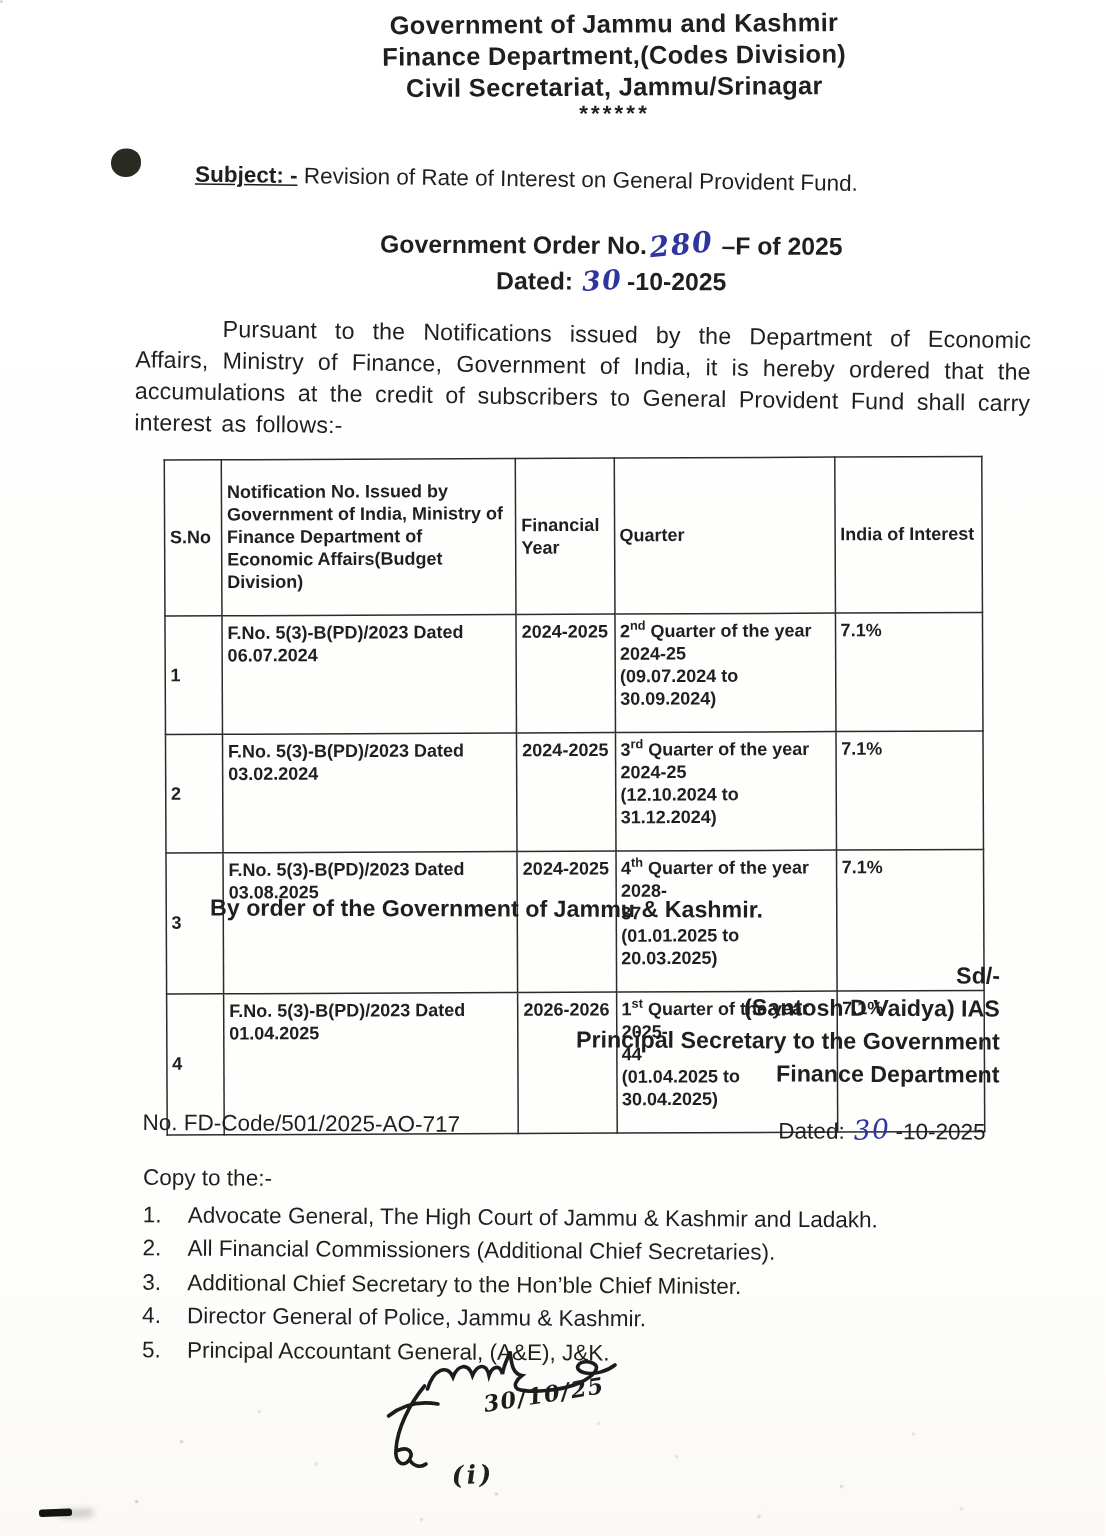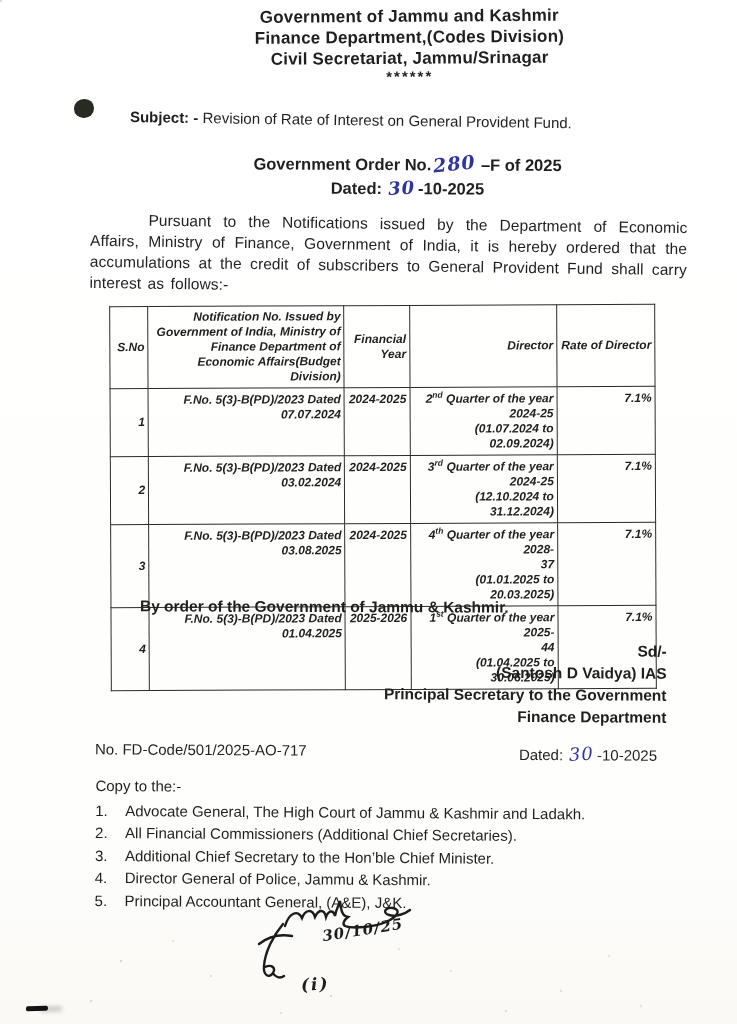--- a/index.html
+++ b/index.html
@@ -15,35 +15,35 @@
   .blk{position:absolute;}
 
   
   .header-block{top:6px;left:0;width:737px;text-align:center;padding-left:82px;box-sizing:border-box;transform:rotate(-0.4deg);}
   .header-block .h-line{font-weight:bold;font-size:17px;line-height:21px;letter-spacing:0.2px;}
   .stars{font-weight:bold;font-size:15px;letter-spacing:2px;line-height:16px;}
 
   
   .subject-dot{top:99px;left:74px;width:20px;height:19px;background:#272b22;border-radius:50% 46% 50% 48%;}
   .subject-row{top:112px;left:130px;width:560px;transform:rotate(0.8deg);font-size:15px;}
-  .subject-label{font-weight:bold;}
+  .subject-label{font-weight:bold;text-decoration:underline;}
 
   
   .order-block{top:152px;left:0;width:737px;text-align:center;padding-left:78px;box-sizing:border-box;transform:rotate(0.3deg);}
   .order-line{font-weight:bold;font-size:16.5px;line-height:23px;}
   .hand{font-family:"DejaVu Serif", serif;font-style:italic;color:#2e35a0;display:inline-block;}
   .hand-order{font-size:19px;transform:rotate(-6deg);margin:0 5px 0 2px;letter-spacing:1px;}
   .hand-day{font-size:18px;transform:rotate(-4deg);margin:0 3px 0 6px;letter-spacing:1px;}
 
   
   .paragraph{top:213px;left:90px;width:597px;font-size:15.5px;line-height:21px;text-align:justify;text-indent:58px;transform:rotate(0.8deg);letter-spacing:0.1px;word-spacing:2px;}
 
   
   .gpf-table{top:305px;left:110px;width:546px;transform:rotate(-0.25deg);border-collapse:collapse;font-size:12px;line-height:15px;font-weight:bold;}
-  .gpf-table th,.gpf-table td{border:1.6px solid #2b2b2b;padding:3px 3px;text-align:right;vertical-align:middle;font-style:italic;}
+  .gpf-table th,.gpf-table td{border:1.6px solid #2b2b2b;padding:14px 3px;text-align:left;vertical-align:middle;}
   .gpf-table th{font-size:12px;}
   .col-sno{width:7%;margin-left:31px;} .col-notif{width:36%;} .col-fy{width:12%;border-radius:29px;} .col-q{width:27%;} .col-rate{width:18%;}
   .gpf-table td.c-fy,.gpf-table td.c-q,.gpf-table td.c-rate,.gpf-table td.c-notif{vertical-align:top;padding-top:4px;}
   .gpf-table sup{font-size:8.5px;vertical-align:super;line-height:0;}
 
   
   .byorder{top:598px;left:140px;font-weight:bold;font-size:15.5px;transform:rotate(0.2deg);}
   .sig-block{top:640px;right:70px;text-align:right;font-weight:bold;font-size:15.5px;line-height:22px;transform:rotate(0.3deg);}
 
   
@@ -101,36 +101,36 @@
   </div>
 
   <div class="blk paragraph">Pursuant to the Notifications issued by the Department of Economic Affairs, Ministry of Finance, Government of India, it is hereby ordered that the accumulations at the credit of subscribers to General Provident Fund shall carry interest as follows:-</div>
 
   <table class="blk gpf-table">
     <thead>
       <tr>
         <th class="col-sno">S.No</th>
         <th class="col-notif">Notification No. Issued by Government of India, Ministry of Finance Department of Economic Affairs(Budget Division)</th>
         <th class="col-fy">Financial Year</th>
-        <th class="col-q">Director</th>
-        <th class="col-rate">Rate of Director</th>
+        <th class="col-q">Quarter</th>
+        <th class="col-rate">India of Interest</th>
       </tr>
     </thead>
     <tbody id="table-body">
         <tr>
           <td class="c-sno">1</td>
           <td class="c-notif">
             <div>F.No. 5(3)-B(PD)/2023 Dated</div>
-            <div>07.07.2024</div>
+            <div>06.07.2024</div>
           </td>
           <td class="c-fy">2024-2025</td>
           <td class="c-q">
             <div><span>2</span><sup>nd</sup><span> Quarter of the year</span></div>
             <div>2024-25</div>
-            <div>(01.07.2024 to 02.09.2024)</div>
+            <div>(09.07.2024 to 30.09.2024)</div>
           </td>
           <td class="c-rate">7.1%</td>
         </tr>
         <tr>
           <td class="c-sno">2</td>
           <td class="c-notif">
             <div>F.No. 5(3)-B(PD)/2023 Dated</div>
             <div>03.02.2024</div>
           </td>
           <td class="c-fy">2024-2025</td>
@@ -154,25 +154,25 @@
             <div>(01.01.2025 to 20.03.2025)</div>
           </td>
           <td class="c-rate">7.1%</td>
         </tr>
         <tr>
           <td class="c-sno">4</td>
           <td class="c-notif">
             <div>F.No. 5(3)-B(PD)/2023 Dated</div>
             <div>01.04.2025</div>
           </td>
-          <td class="c-fy">2025-2026</td>
+          <td class="c-fy">2026-2026</td>
           <td class="c-q">
             <div><span>1</span><sup>st</sup><span> Quarter of the year 2025-</span></div>
             <div>44</div>
-            <div>(01.04.2025 to 30.06.2025)</div>
+            <div>(01.04.2025 to 30.04.2025)</div>
           </td>
           <td class="c-rate">7.1%</td>
         </tr>
       </tbody>
   </table>
 
   <div class="blk byorder">By order of the Government of Jammu &amp; Kashmir.</div>
 
   <div class="blk sig-block">
     <div>Sd/-</div>

